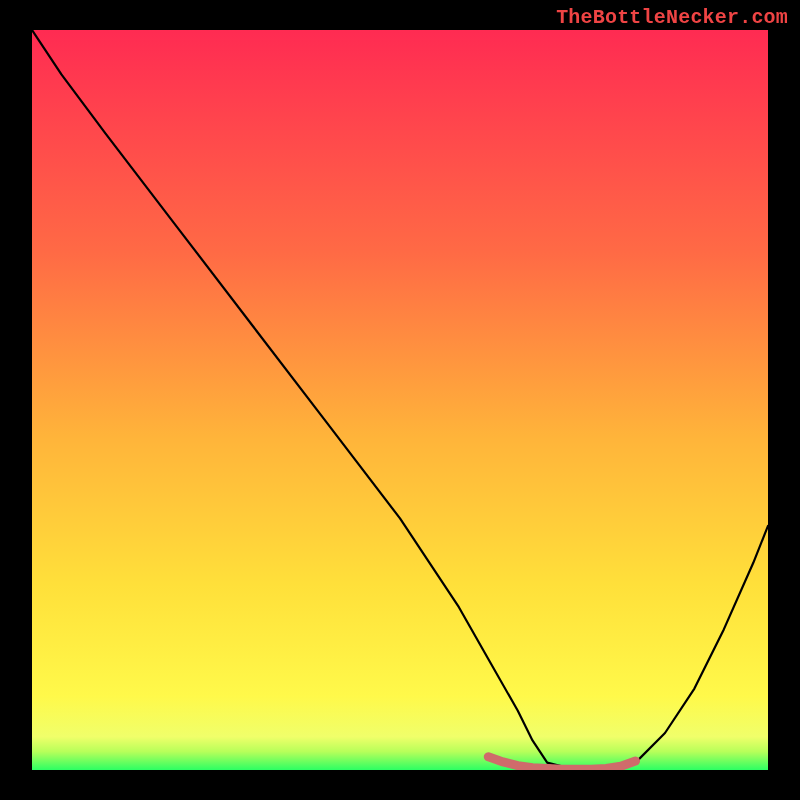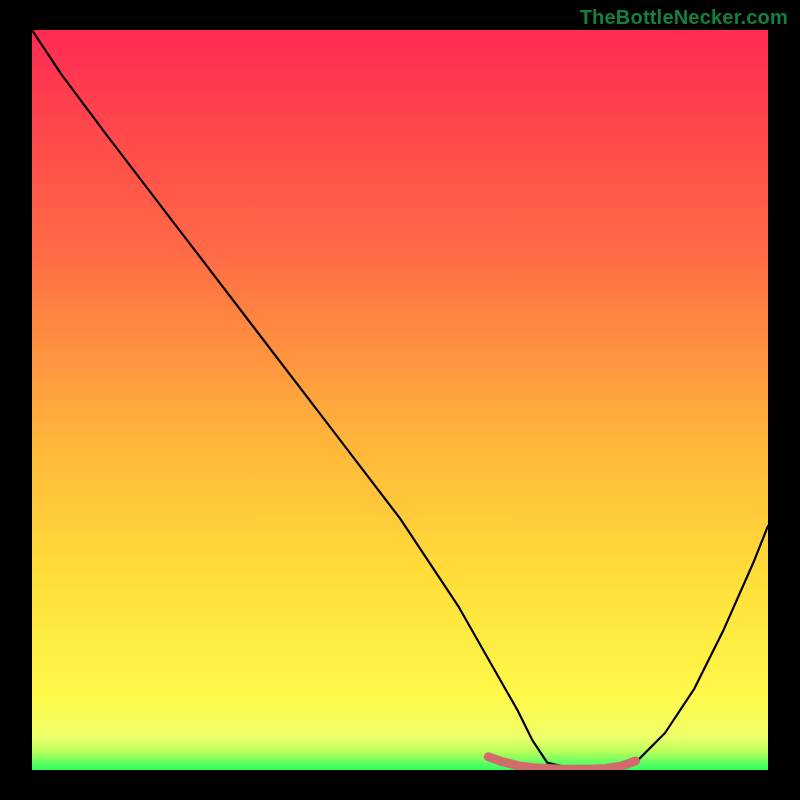--- a/index.html
+++ b/index.html
@@ -2,24 +2,24 @@
 <html><head>
 <meta charset="utf-8">
 <style>
   * { margin: 0; padding: 0; box-sizing: border-box; }
   html, body { width: 800px; height: 800px; background: #000; overflow: hidden; }
   .container { position: relative; width: 800px; height: 800px; background: #000; }
   .watermark {
     position: absolute;
     top: 6px;
     right: 12px;
-    font-family: Liberation Sans, sans-serif;
+    font-family: Liberation Mono, monospace;
     font-size: 20px;
     font-weight: bold;
-    color: #15803d;
+    color: #ef4444;
     letter-spacing: 0.2px;
   }
   .plot-frame {
     position: absolute;
     left: 32px;
     top: 30px;
     width: 736px;
     height: 740px;
     background: #000;
   }

